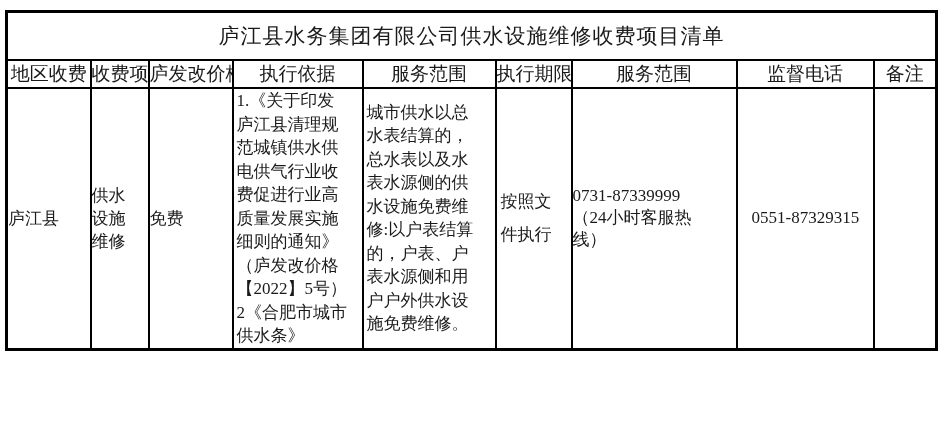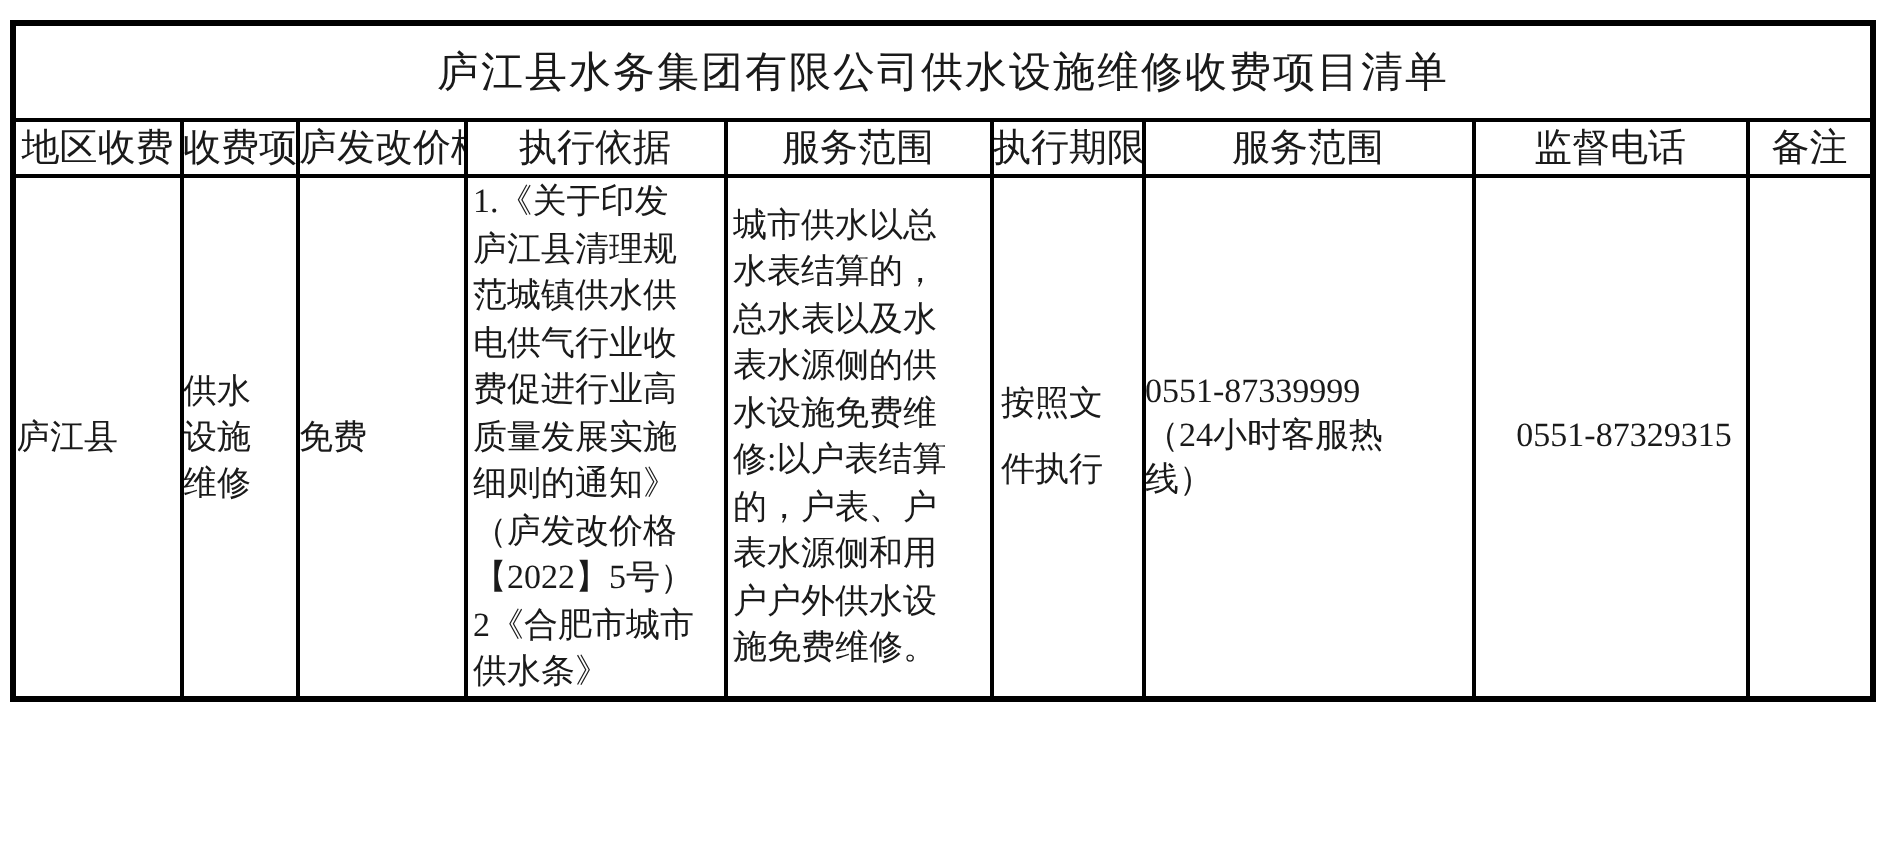--- a/index.html
+++ b/index.html
@@ -43,21 +43,21 @@
   .cell-center { text-align: left; }
   .cell-left   { text-align: left; }
   .pre { white-space: pre-line; }
   td.region   { font-size: 19px; border-radius: 21px; }
   td.item     { font-size: 18px; line-height: 23px; }
   td.standard { font-size: 19px; }
   td.basis    { font-size: 17px; line-height: 23.5px; padding-left: 3px; padding-right: 1px; }
   td.scope    { font-size: 17px; line-height: 23.5px; padding-left: 3px; padding-right: 13px; }
   td.period   { font-size: 18px; line-height: 33px; padding-left: 4px; }
   td.svc-phone{ font-size: 17px; line-height: 22px; }
-  td.sup-phone{ font-size: 17px; padding-left: 14px; text-align: center; }
+  td.sup-phone{ font-size: 17px; padding-left: 14px; }
 </style>
 </head>
 <body>
 
 <table class="fee-table">
   <colgroup>
     <col style="width:84px">
     <col style="width:58px">
     <col style="width:84px">
     <col style="width:130px">
@@ -104,20 +104,20 @@
 总水表以及水
 表水源侧的供
 水设施免费维
 修:以户表结算
 的，户表、户
 表水源侧和用
 户户外供水设
 施免费维修。</td>
       <td class="period cell-left pre">按照文
 件执行</td>
-      <td class="svc-phone cell-center pre">0551-87339999
+      <td class="svc-phone cell-center pre">0731-87339999
 （24小时客服热
 线）</td>
       <td class="sup-phone cell-left">0551-87329315</td>
       <td class="remark cell-center"></td>
     </tr>
   </tbody>
 </table>
 
 </body></html>

